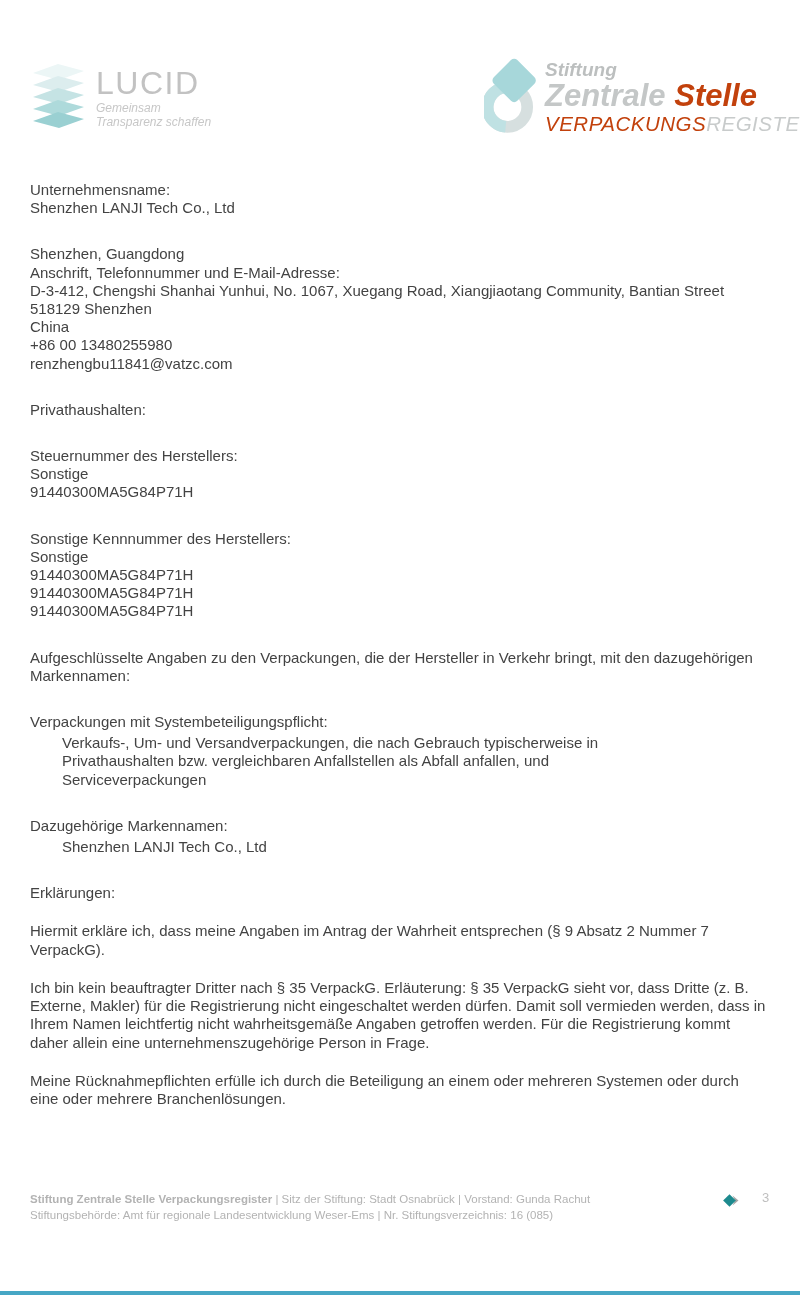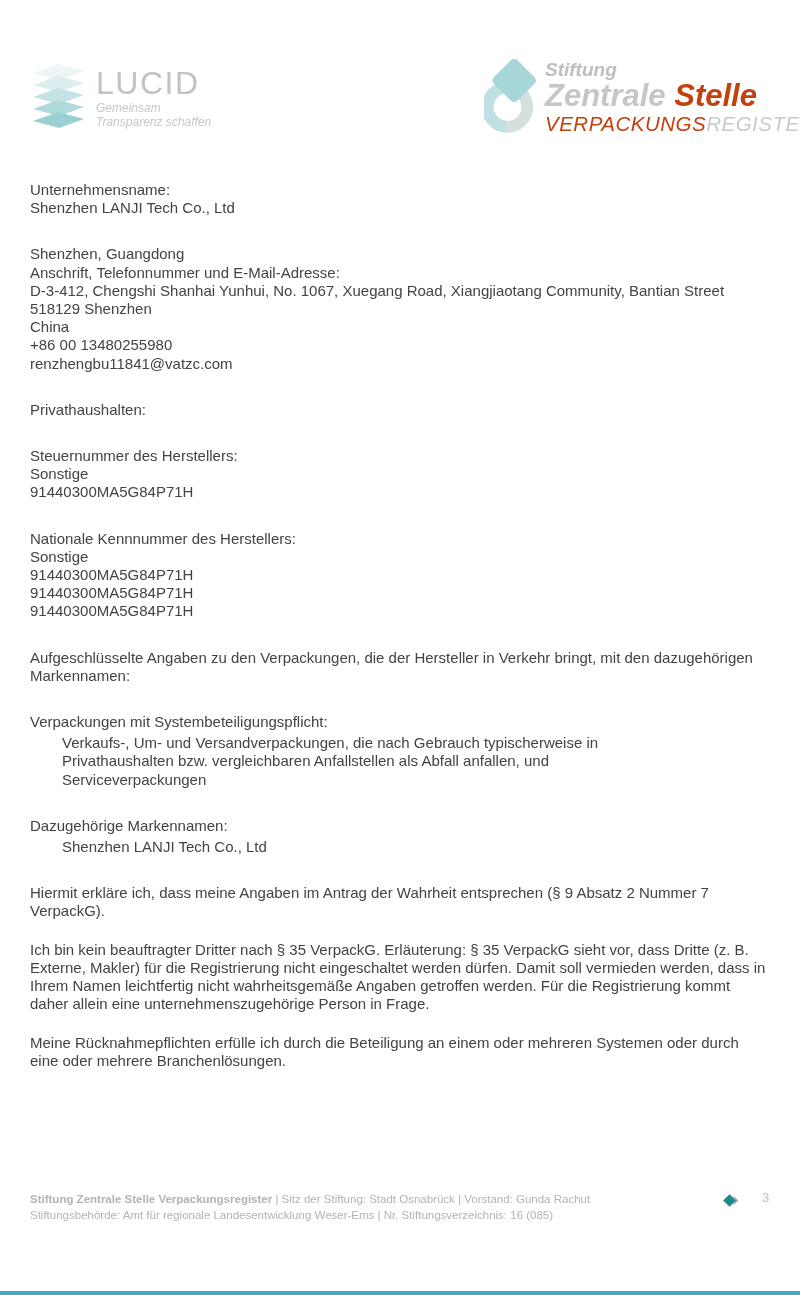--- a/index.html
+++ b/index.html
@@ -99,21 +99,21 @@
       <div>Privathaushalten:</div>
     </section>
 
     <section class="block">
       <div>Steuernummer des Herstellers:</div>
       <div>Sonstige</div>
       <div>91440300MA5G84P71H</div>
     </section>
 
     <section class="block">
-      <div>Nationale Kennnummer des Herstellers:</div>
+      <div>Sonstige Kennnummer des Herstellers:</div>
       <div>Sonstige</div>
       <div>91440300MA5G84P71H</div>
       <div>91440300MA5G84P71H</div>
       <div>91440300MA5G84P71H</div>
     </section>
 
     <section class="block">
       <div>Aufgeschlüsselte Angaben zu den Verpackungen, die der Hersteller in Verkehr bringt, mit den dazugehörigen Markennamen:</div>
     </section>
 
@@ -121,20 +121,21 @@
       <div>Verpackungen mit Systembeteiligungspflicht:</div>
       <div class="indent">Verkaufs-, Um- und Versandverpackungen, die nach Gebrauch typischerweise in Privathaushalten bzw. vergleichbaren Anfallstellen als Abfall anfallen, und Serviceverpackungen</div>
     </section>
 
     <section class="block">
       <div>Dazugehörige Markennamen:</div>
       <div class="indent">Shenzhen LANJI Tech Co., Ltd</div>
     </section>
 
     <section class="block">
+      <div>Erklärungen:</div>
       <p class="decl-para">Hiermit erkläre ich, dass meine Angaben im Antrag der Wahrheit entsprechen (§ 9 Absatz 2 Nummer 7 VerpackG).</p>
       <p class="decl-para">Ich bin kein beauftragter Dritter nach § 35 VerpackG. Erläuterung: § 35 VerpackG sieht vor, dass Dritte (z. B. Externe, Makler) für die Registrierung nicht eingeschaltet werden dürfen. Damit soll vermieden werden, dass in Ihrem Namen leichtfertig nicht wahrheitsgemäße Angaben getroffen werden. Für die Registrierung kommt daher allein eine unternehmenszugehörige Person in Frage.</p>
       <p class="decl-para">Meine Rücknahmepflichten erfülle ich durch die Beteiligung an einem oder mehreren Systemen oder durch eine oder mehrere Branchenlösungen.</p>
     </section>
 
   </main>
 
   <footer>
     <div class="footer-left">
       <div><span class="footer-brand">Stiftung Zentrale Stelle Verpackungsregister</span><span> | Sitz der Stiftung: Stadt Osnabrück | Vorstand: Gunda Rachut</span></div>

